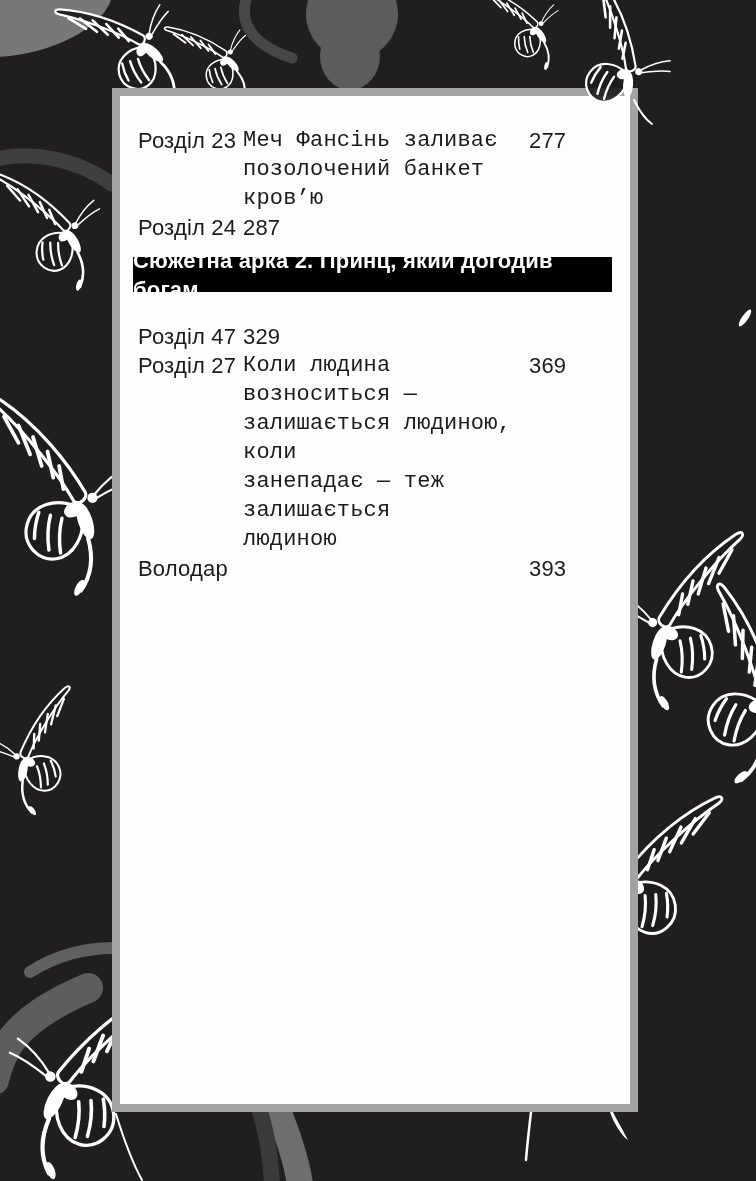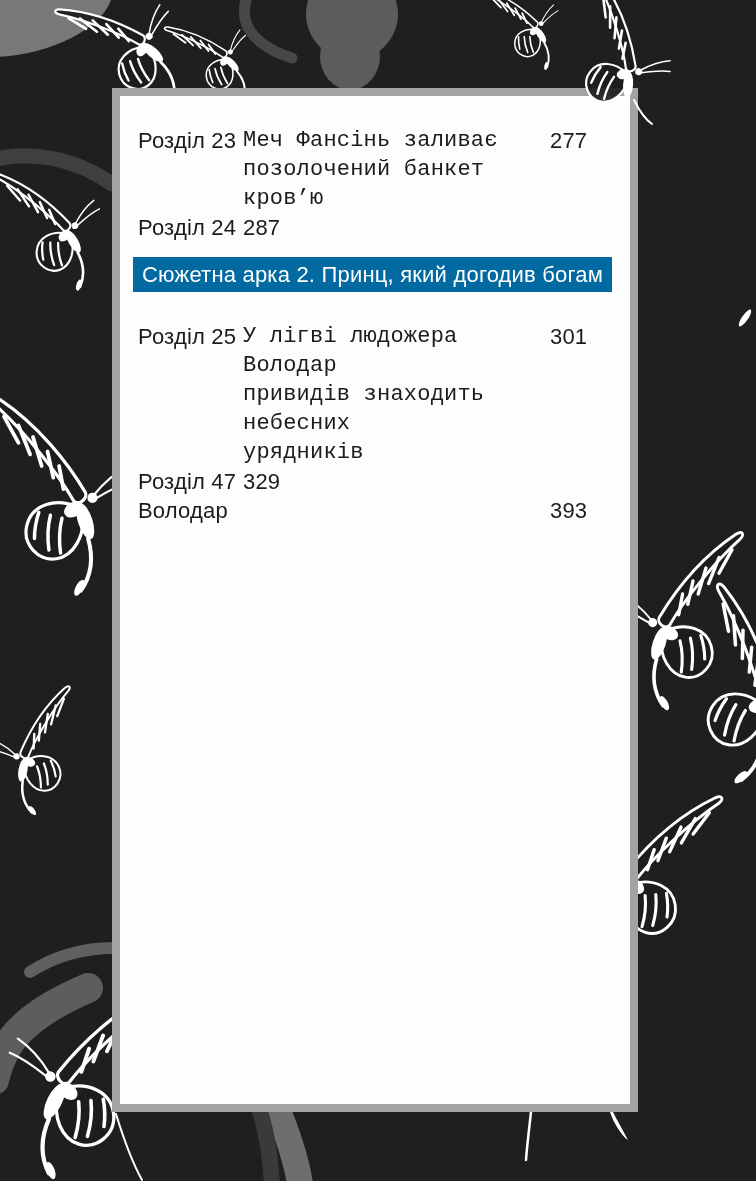--- a/index.html
+++ b/index.html
@@ -5,27 +5,27 @@
   html,body{margin:0;padding:0;background:#201e1f;}
   .stage{position:relative;width:756px;height:1181px;overflow:hidden;background:#201e1f;
          font-family:"Liberation Sans",sans-serif;}
   .decor{position:absolute;left:0;top:0;width:756px;height:1181px;pointer-events:none;}
   .decor.back{z-index:0}
   .decor.mid{z-index:1}
   .decor.front{z-index:3}
 
   .card{position:absolute;z-index:2;left:112px;top:88px;width:526px;height:1024px;
         box-sizing:border-box;background:#fdfdfd;border:8px solid #a3a3a3;}
-  .toc{padding:30px 18px 0 18px;color:#1b1b1b;font-size:22px;line-height:29px;letter-spacing:.2px;}
+  .toc{padding:30px 39px 0 18px;color:#1b1b1b;font-size:22px;line-height:29px;letter-spacing:.2px;}
   .row{display:grid;grid-template-columns:105px 1fr 62px;align-items:start;}
   .row .title{white-space:pre-line;font-family:Liberation Mono, monospace;}
   .row .pagenum{text-align:left;}
   .banner{box-sizing:border-box;width:479px;height:35px;margin:15px 0 30px -5px;
-          background:#0369a1;color:#ffffff;display:flex;align-items:center;justify-content:center;
-          font-weight:normal;font-size:22px;letter-spacing:.2px;}
+          background:#000000;color:#ffffff;display:flex;align-items:center;justify-content:center;
+          font-weight:bold;font-size:22px;letter-spacing:.2px;}
 </style>
 </head>
 <body>
 
 <div class="stage">
 
   <svg class="decor back" viewBox="0 0 756 1181" aria-hidden="true">
     <defs>
       <symbol id="bfly" viewBox="0 0 120 140">
 
@@ -89,29 +89,30 @@
           <div class="row">
     <div class="chapter">Розділ 24</div>
     <div class="pagenum">287</div>
   </div>
         </div>
       <div class="banner">
         <span>Сюжетна арка 2. Принц, який догодив богам</span>
       </div>
       <div id="toc-part2">
           <div class="row">
-    <div class="chapter">Розділ 25</div>
-    <div class="title">У лігві людожера Володар
-привидів знаходить небесних
-урядників</div>
-    <div class="pagenum">301</div>
+    <div class="chapter">Розділ 47</div>
+    <div class="pagenum">329</div>
   </div>
           <div class="row">
-    <div class="chapter">Розділ 47</div>
-    <div class="pagenum">329</div>
+    <div class="chapter">Розділ 27</div>
+    <div class="title">Коли людина возноситься —
+залишається людиною, коли
+занепадає — теж залишається
+людиною</div>
+    <div class="pagenum">369</div>
   </div>
           <div class="row">
     <div class="chapter">Володар</div>
     <div class="title"></div>
     <div class="pagenum">393</div>
   </div>
         </div>
     </div>
   </div>
 

